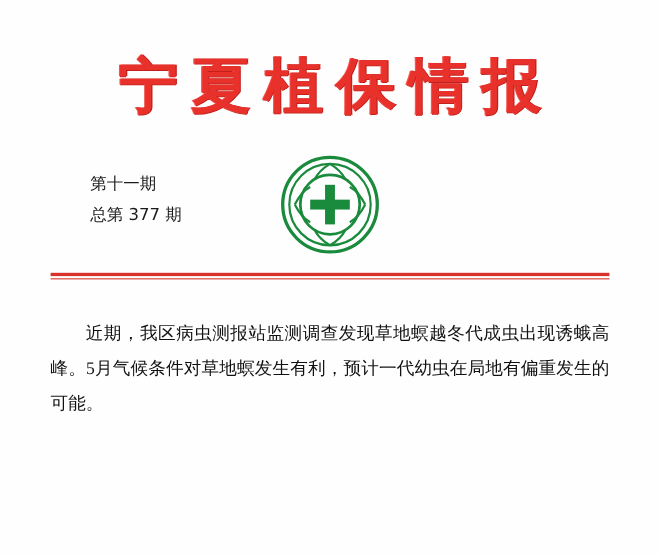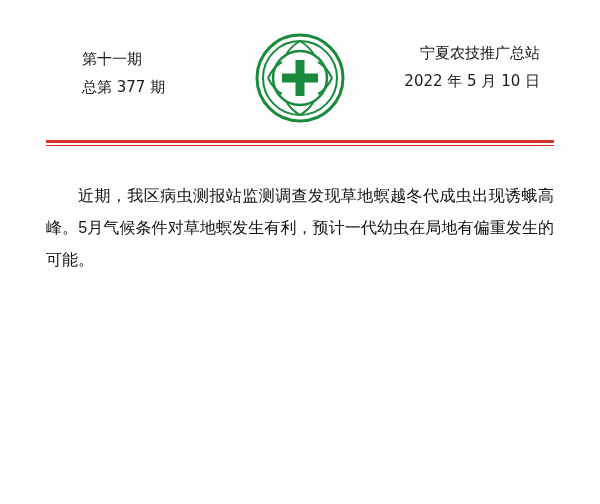--- a/index.html
+++ b/index.html
@@ -103,37 +103,40 @@
     font-weight: bold;
     font-size: 21px;
     line-height: 1.75;
     letter-spacing: 1px;
   }
   .headline-line { white-space: nowrap; }
 
   
   .body-text {
     margin: 26px 46px 0 46px;
-    font-family: Liberation Sans, sans-serif;
+    font-family: Liberation Serif, serif;
     font-size: 16px;
     color: #111111;
     line-height: 2.0;
     text-align: justify;
     text-justify: inter-ideograph;
   }
   .body-text p {
     margin: 0;
     text-indent: 2em;
   }
 </style>
 </head>
 <body>
 
 <div class="page">
 
+  <div class="masthead">
+    <div class="masthead-title">宁夏植保情报</div>
+  </div>
 
   <div class="info-band">
 
     <div class="info-left">
       <div class="info-line">第十一期</div>
       <div class="info-line">总第 377 期</div>
     </div>
 
     <div class="emblem">
       <svg viewBox="0 0 92 92" width="92" height="92" aria-hidden="true">
@@ -148,24 +151,20 @@
         <path d="M78 46 q-6 -12 -14 -16" fill="none" stroke="#1a8a3c" stroke-width="2"></path>
         <path d="M14 46 q6 12 14 16" fill="none" stroke="#1a8a3c" stroke-width="2"></path>
         <path d="M78 46 q-6 12 -14 16" fill="none" stroke="#1a8a3c" stroke-width="2"></path>
         <path d="M46 9 q-10 6 -14 14" fill="none" stroke="#1a8a3c" stroke-width="2"></path>
         <path d="M46 9 q10 6 14 14" fill="none" stroke="#1a8a3c" stroke-width="2"></path>
         <path d="M46 83 q-10 -6 -14 -14" fill="none" stroke="#1a8a3c" stroke-width="2"></path>
         <path d="M46 83 q10 -6 14 -14" fill="none" stroke="#1a8a3c" stroke-width="2"></path>
       </svg>
     </div>
 
-    <div class="info-right">
-      <div class="info-line">宁夏农技推广总站</div>
-      <div class="info-line">2022 年 5 月 10 日</div>
-    </div>
   </div>
 
   <div class="red-rule"></div>
   <div class="red-rule-thin"></div>
 
   <div class="headline">
   </div>
 
   <div class="body-text">
     <p>近期，我区病虫测报站监测调查发现草地螟越冬代成虫出现诱蛾高峰。5月气候条件对草地螟发生有利，预计一代幼虫在局地有偏重发生的可能。</p>

